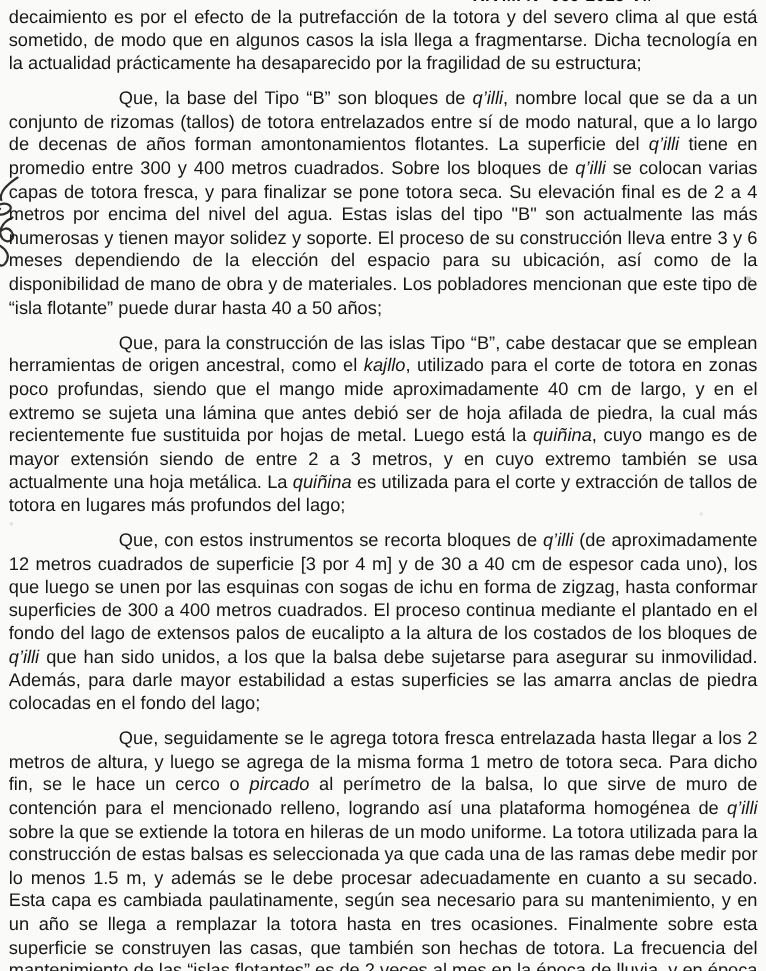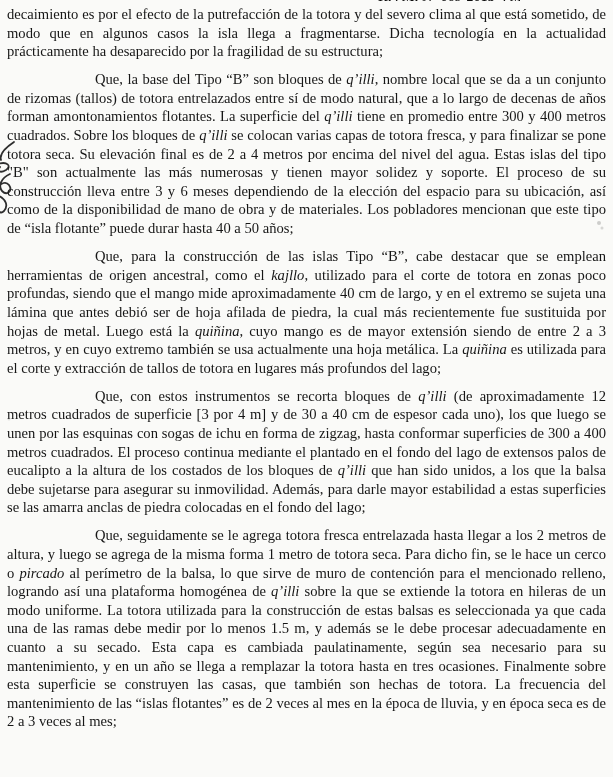--- a/index.html
+++ b/index.html
@@ -12,21 +12,20 @@
     background:var(--paper);
     font-family:"Liberation Sans","DejaVu Sans",sans-serif;
     overflow:hidden;
   }
   .page{
     position:relative;
     width:613px;height:777px;
     background:var(--paper);
     color:var(--ink);
     overflow:hidden;
-    font-family:Liberation Serif, serif;
   }
   
   .header-clip{
     position:absolute;
     top:0;left:378px;
     width:142px;height:6px;
     overflow:hidden;
   }
   .header-clip span{
     display:block;

